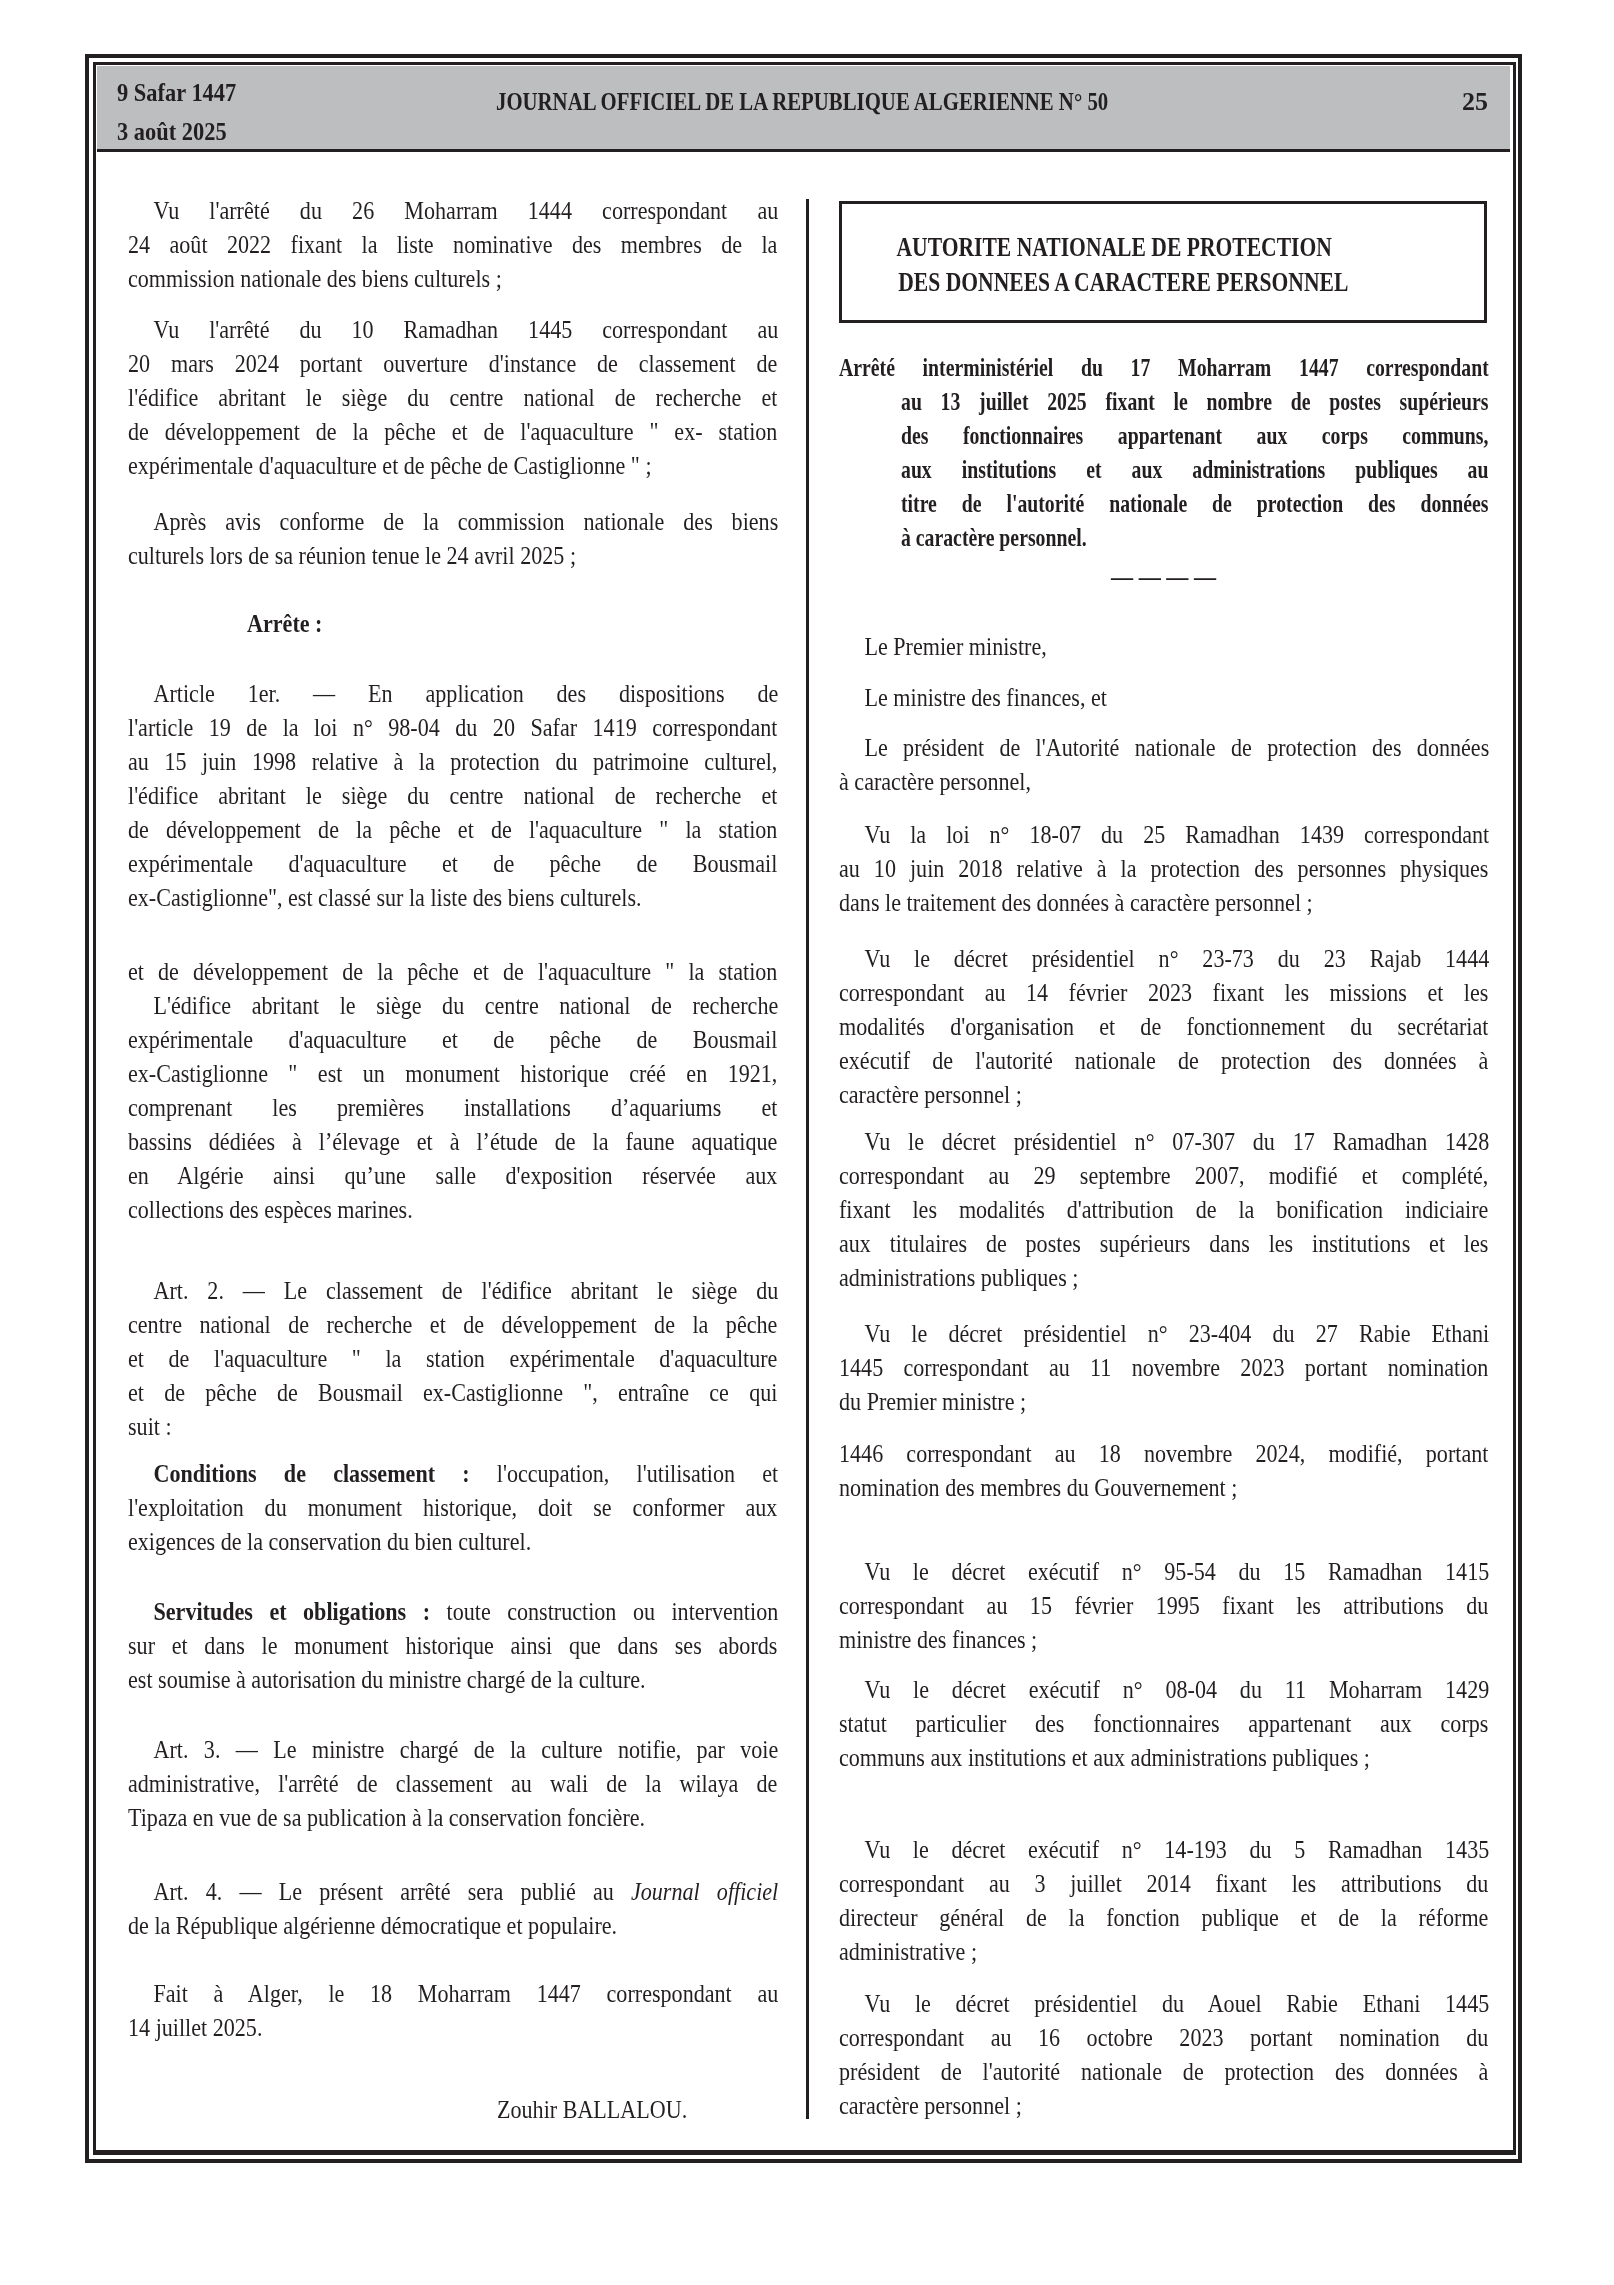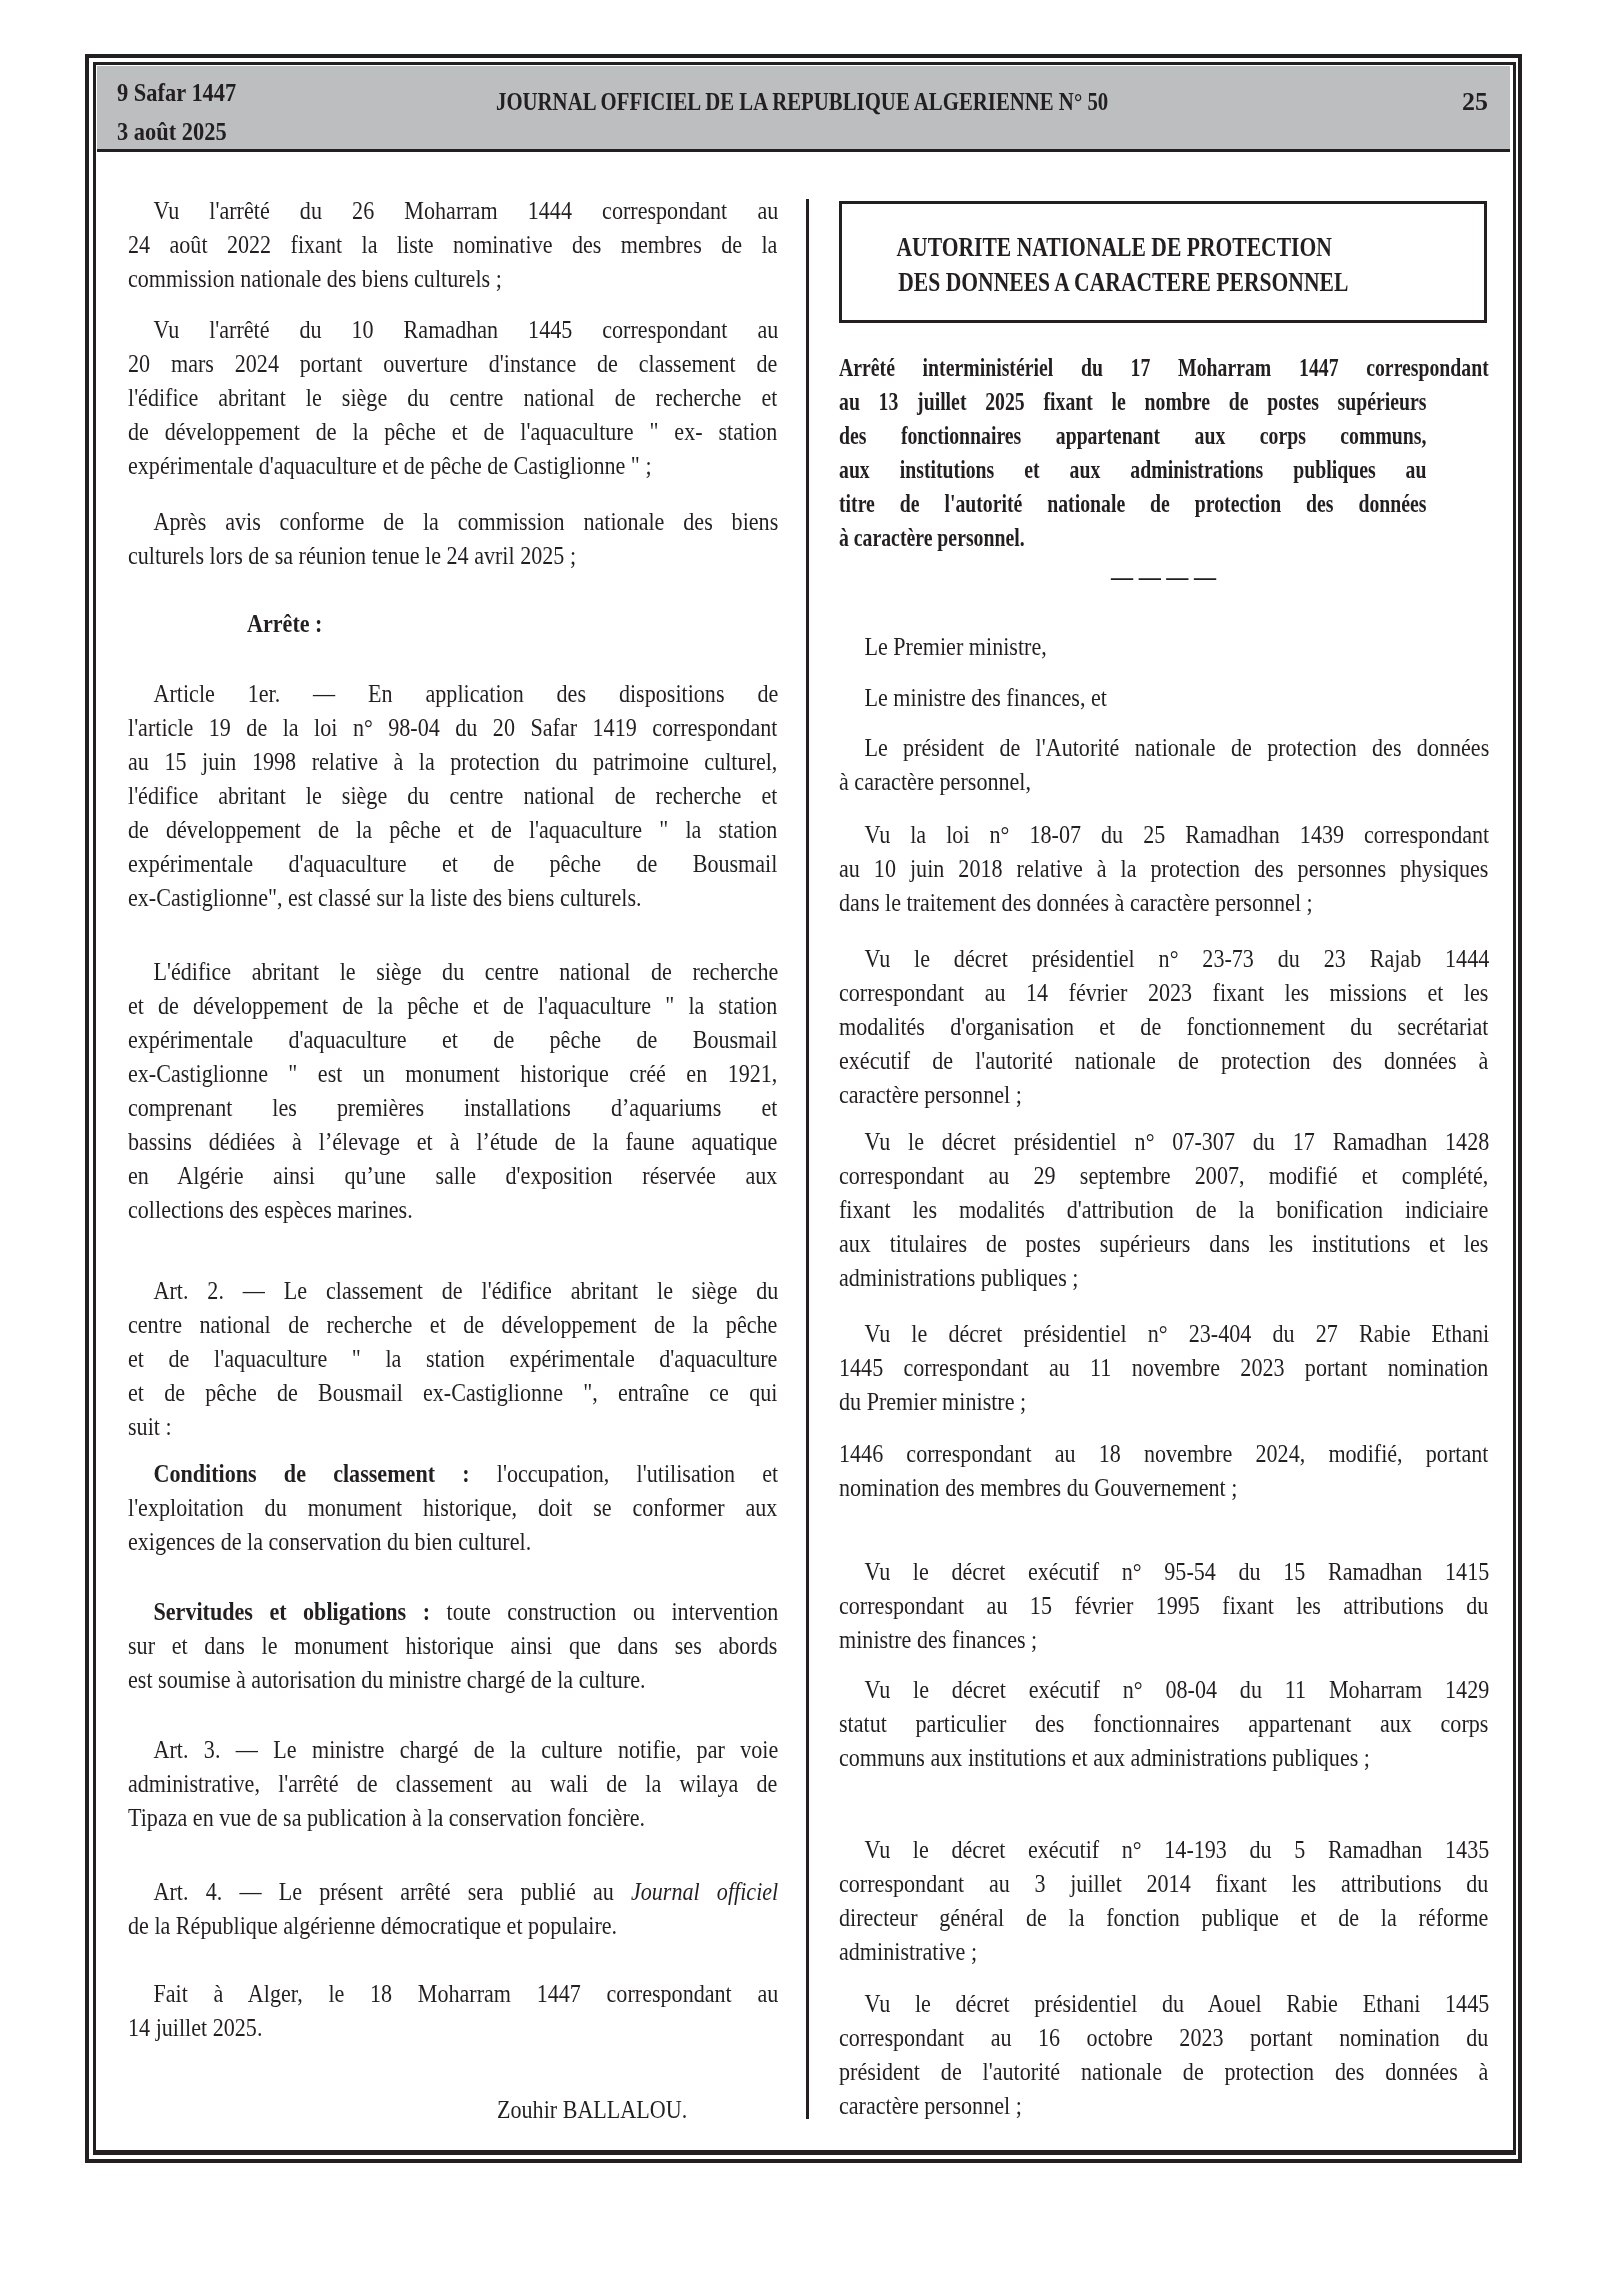--- a/index.html
+++ b/index.html
@@ -15,21 +15,21 @@
   .ln { position:relative; height:34px; width:650px; overflow:visible; }
   .ln > .in { position:absolute; left:0; top:0; width:764px; font-size:26px; line-height:34px; white-space:nowrap; transform:scaleX(0.85); transform-origin:0 0; }
   .ln.j > .in { text-align:justify; text-align-last:justify; white-space:normal; height:34px; overflow:hidden; }
   .ln.ind > .in { padding-left:30px; width:735px; }
   .b { font-weight:bold; }
   .i { font-style:italic; }
   .title-box { position:absolute; left:839px; top:201px; width:642px; height:116px; border:3.6px solid #231f20; }
   .title-line { position:absolute; left:0; width:642px; text-align:left; font-weight:bold; font-size:27px; line-height:33px; }
   .title-line > span { display:inline-block; transform:scaleX(0.80); transform-origin:50% 50%; white-space:nowrap; }
   .heading .ln > .in { font-weight:bold; font-size:26px; transform:scaleX(0.76); width:855px; }
-  .heading .ln.hang { width:588px; }
+  .heading .ln.hang { margin-left:62px; width:588px; }
   .heading .ln.hang > .in { width:773px; }
   .centered { position:absolute; white-space:nowrap; }
   .centered > span { display:inline-block; transform:scaleX(0.85); transform-origin:0 0; font-size:26px; line-height:34px; }
 </style>
 </head>
 <body>
 
 <div class="frame-outer"></div>
 <div class="frame-inner"></div>
 
@@ -103,25 +103,25 @@
     </div>
   <div class="ln j">
       <span class="in">expérimentale d'aquaculture et de pêche de Bousmail</span>
     </div>
   <div class="ln">
       <span class="in">ex-Castiglionne", est classé sur la liste des biens culturels.</span>
     </div>
 </div>
 
 <div class="para" style="left:128px;top:955px">
+  <div class="ln j">
+      <span class="in">et de développement de la pêche et de l'aquaculture " la station</span>
+    </div>
   <div class="ln j ind">
       <span class="in">L'édifice abritant le siège du centre national de recherche</span>
-    </div>
-  <div class="ln j">
-      <span class="in">et de développement de la pêche et de l'aquaculture " la station</span>
     </div>
   <div class="ln j">
       <span class="in">expérimentale d'aquaculture et de pêche de Bousmail</span>
     </div>
   <div class="ln j">
       <span class="in">ex-Castiglionne " est un monument historique créé en 1921,</span>
     </div>
   <div class="ln j">
       <span class="in">comprenant les premières installations d’aquariums et</span>
     </div>

